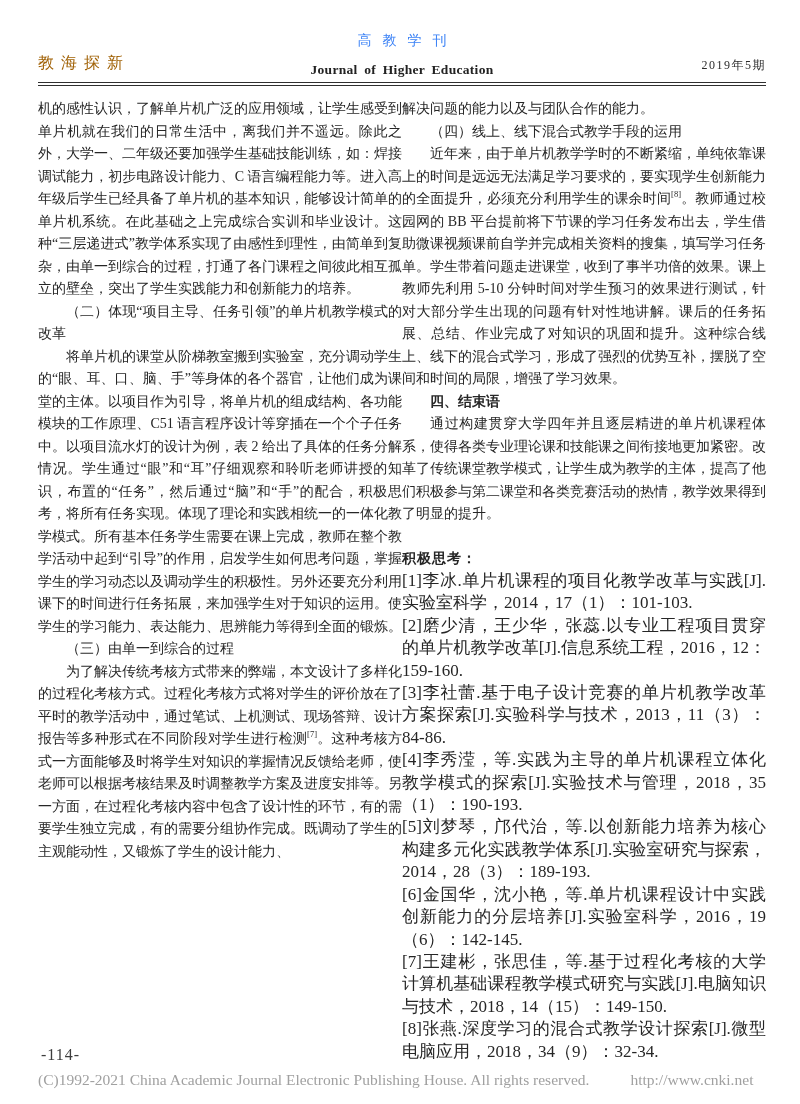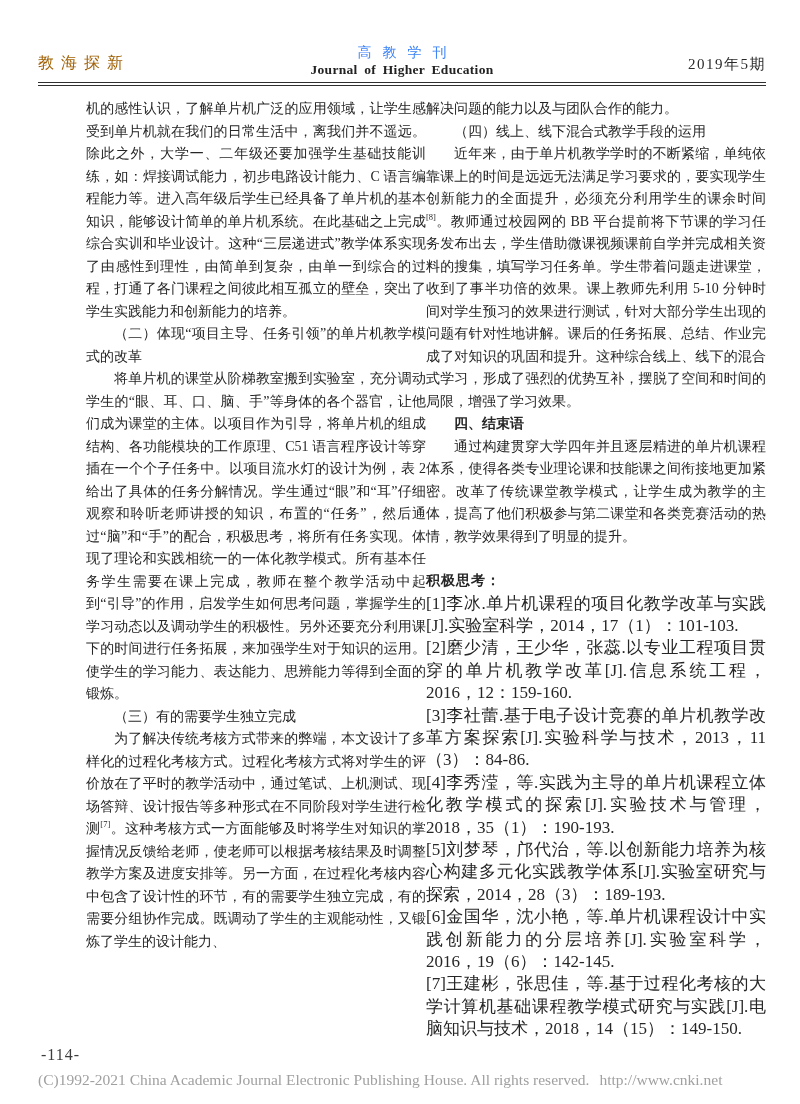--- a/index.html
+++ b/index.html
@@ -28,40 +28,39 @@
   }
   .hdr-center {
     position: absolute; left: 0; right: 0; bottom: 4px;
     text-align: center;
   }
   .journal-cn {
     font-size: 14px; letter-spacing: 11px; padding-left: 11px;
     color: #3b82f6;
   }
   .journal-en {
-    margin-top: 0;
+    margin-top: 12px;
     font-size: 13.5px; font-weight: bold; letter-spacing: 0.3px; word-spacing: 3px;
     color: #222;
   }
   .hdr-right {
     position: absolute; right: 0; bottom: 8px;
-    font-size: 15px; letter-spacing: 1.5px; color: #2b2b2b; margin-left: 12px;
+    font-size: 12px; letter-spacing: 1.5px; color: #2b2b2b; margin-left: 12px;
   }
   .double-rule {
     margin: 0 34px 0 38px;
     height: 4px;
     border-top: 1.6px solid #2f2f2f;
     border-bottom: 1.2px solid #2f2f2f;
   }
   
   .columns {
     display: flex;
     gap: 0;
     padding: 12px 34px 0 38px;
-    margin-left: 48px;
   }
   .col {
     width: 50%;
     font-size: 14px;
     line-height: 22.5px;
     text-align: justify;
     color: #262626;
   }
   .col p { text-indent: 2em; }
   .col p.noindent { text-indent: 0; }
@@ -71,21 +70,21 @@
   sup.cite { font-size: 8.5px; vertical-align: super; line-height: 0; }
   
   .page-number {
     position: absolute; left: 41px; top: 1046px;
     font-size: 16px; color: #3d3d3d; letter-spacing: 1px;
   }
   .copyright {
     position: absolute; left: 38px; top: 1071px;
     font-size: 15.5px; color: #a0a0a0; white-space: nowrap;
   }
-  .copyright .url { margin-left: 10px; }
+  .copyright .url { margin-left: 41px; }
 </style>
 </head>
 <body>
 
 <div class="page">
 
   <div class="header">
     <div class="hdr-left">教海探新</div>
     <div class="hdr-center">
       <div class="journal-cn">高教学刊</div>
@@ -95,39 +94,40 @@
   </div>
 
   <div class="double-rule"></div>
 
   <div class="columns">
 
     <div class="col">
       <p class="noindent">机的感性认识，了解单片机广泛的应用领域，让学生感受到单片机就在我们的日常生活中，离我们并不遥远。除此之外，大学一、二年级还要加强学生基础技能训练，如：焊接调试能力，初步电路设计能力、C 语言编程能力等。进入高年级后学生已经具备了单片机的基本知识，能够设计简单的单片机系统。在此基础之上完成综合实训和毕业设计。这种“三层递进式”教学体系实现了由感性到理性，由简单到复杂，由单一到综合的过程，打通了各门课程之间彼此相互孤立的壁垒，突出了学生实践能力和创新能力的培养。</p>
       <p>（二）体现“项目主导、任务引领”的单片机教学模式的改革</p>
       <p>将单片机的课堂从阶梯教室搬到实验室，充分调动学生的“眼、耳、口、脑、手”等身体的各个器官，让他们成为课堂的主体。以项目作为引导，将单片机的组成结构、各功能模块的工作原理、C51 语言程序设计等穿插在一个个子任务中。以项目流水灯的设计为例，表 2 给出了具体的任务分解情况。学生通过“眼”和“耳”仔细观察和聆听老师讲授的知识，布置的“任务”，然后通过“脑”和“手”的配合，积极思考，将所有任务实现。体现了理论和实践相统一的一体化教学模式。所有基本任务学生需要在课上完成，教师在整个教学活动中起到“引导”的作用，启发学生如何思考问题，掌握学生的学习动态以及调动学生的积极性。另外还要充分利用课下的时间进行任务拓展，来加强学生对于知识的运用。使学生的学习能力、表达能力、思辨能力等得到全面的锻炼。</p>
-      <p>（三）有的需要学生独立完成</p>
+      <p>（三）由单一到综合的过程</p>
       <p><span>为了解决传统考核方式带来的弊端，本文设计了多样化的过程化考核方式。过程化考核方式将对学生的评价放在了平时的教学活动中，通过笔试、上机测试、现场答辩、设计报告等多种形式在不同阶段对学生进行检测</span><sup class="cite">[7]</sup><span>。这种考核方式一方面能够及时将学生对知识的掌握情况反馈给老师，使老师可以根据考核结果及时调整教学方案及进度安排等。另一方面，在过程化考核内容中包含了设计性的环节，有的需要学生独立完成，有的需要分组协作完成。既调动了学生的主观能动性，又锻炼了学生的设计能力、</span></p>
     </div>
 
     <div class="col">
       <p class="noindent">解决问题的能力以及与团队合作的能力。</p>
       <p>（四）线上、线下混合式教学手段的运用</p>
       <p><span>近年来，由于单片机教学学时的不断紧缩，单纯依靠课上的时间是远远无法满足学习要求的，要实现学生创新能力的全面提升，必须充分利用学生的课余时间</span><sup class="cite">[8]</sup><span>。教师通过校园网的 BB 平台提前将下节课的学习任务发布出去，学生借助微课视频课前自学并完成相关资料的搜集，填写学习任务单。学生带着问题走进课堂，收到了事半功倍的效果。课上教师先利用 5-10 分钟时间对学生预习的效果进行测试，针对大部分学生出现的问题有针对性地讲解。课后的任务拓展、总结、作业完成了对知识的巩固和提升。这种综合线上、线下的混合式学习，形成了强烈的优势互补，摆脱了空间和时间的局限，增强了学习效果。</span></p>
       <p class="bold">四、结束语</p>
       <p>通过构建贯穿大学四年并且逐层精进的单片机课程体系，使得各类专业理论课和技能课之间衔接地更加紧密。改革了传统课堂教学模式，让学生成为教学的主体，提高了他们积极参与第二课堂和各类竞赛活动的热情，教学效果得到了明显的提升。</p>
 
       <p class="refs-heading bold">积极思考：</p>
       <p class="ref">[1]李冰.单片机课程的项目化教学改革与实践[J].实验室科学，2014，17（1）：101-103.</p>
       <p class="ref">[2]磨少清，王少华，张蕊.以专业工程项目贯穿的单片机教学改革[J].信息系统工程，2016，12：159-160.</p>
       <p class="ref">[3]李社蕾.基于电子设计竞赛的单片机教学改革方案探索[J].实验科学与技术，2013，11（3）：84-86.</p>
       <p class="ref">[4]李秀滢，等.实践为主导的单片机课程立体化教学模式的探索[J].实验技术与管理，2018，35（1）：190-193.</p>
       <p class="ref">[5]刘梦琴，邝代治，等.以创新能力培养为核心构建多元化实践教学体系[J].实验室研究与探索，2014，28（3）：189-193.</p>
       <p class="ref">[6]金国华，沈小艳，等.单片机课程设计中实践创新能力的分层培养[J].实验室科学，2016，19（6）：142-145.</p>
       <p class="ref">[7]王建彬，张思佳，等.基于过程化考核的大学计算机基础课程教学模式研究与实践[J].电脑知识与技术，2018，14（15）：149-150.</p>
+      <p class="ref">[8]张燕.深度学习的混合式教学设计探索[J].微型电脑应用，2018，34（9）：32-34.</p>
     </div>
 
   </div>
 
   <div class="page-number">-114-</div>
   <div class="copyright">
     <span>(C)1992-2021 China Academic Journal Electronic Publishing House. All rights reserved.</span><span class="url">http://www.cnki.net</span>
   </div>
 
 </div>

